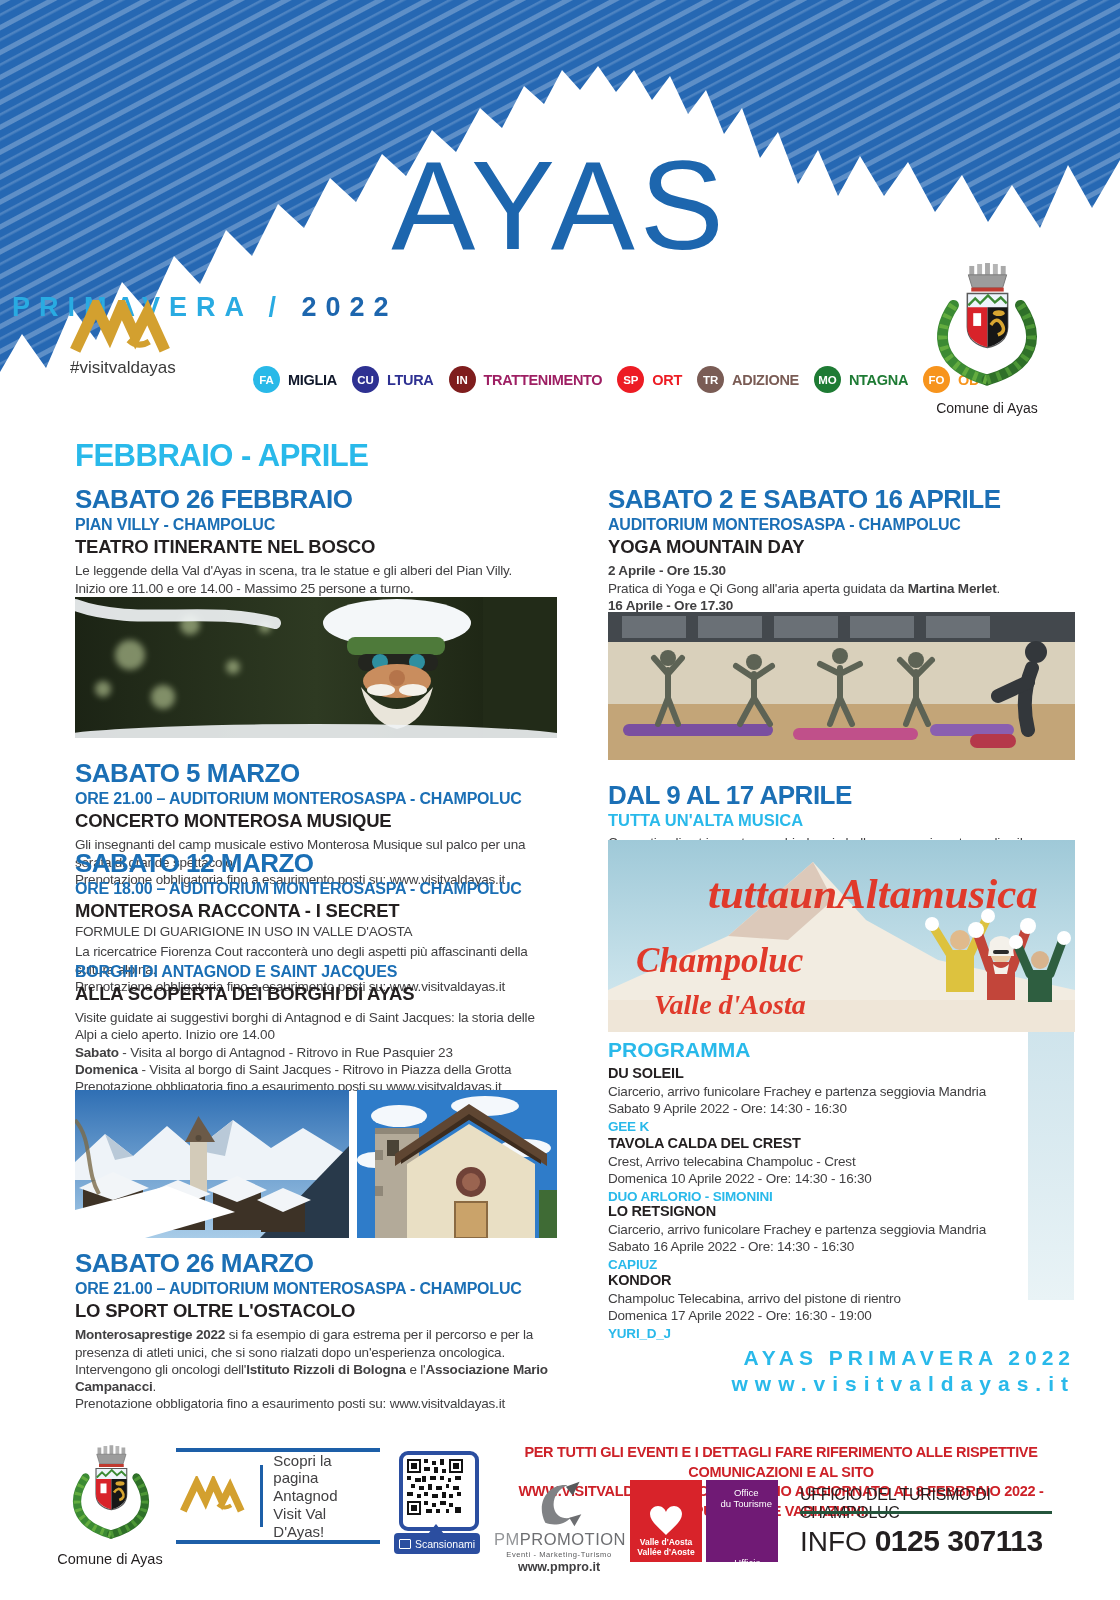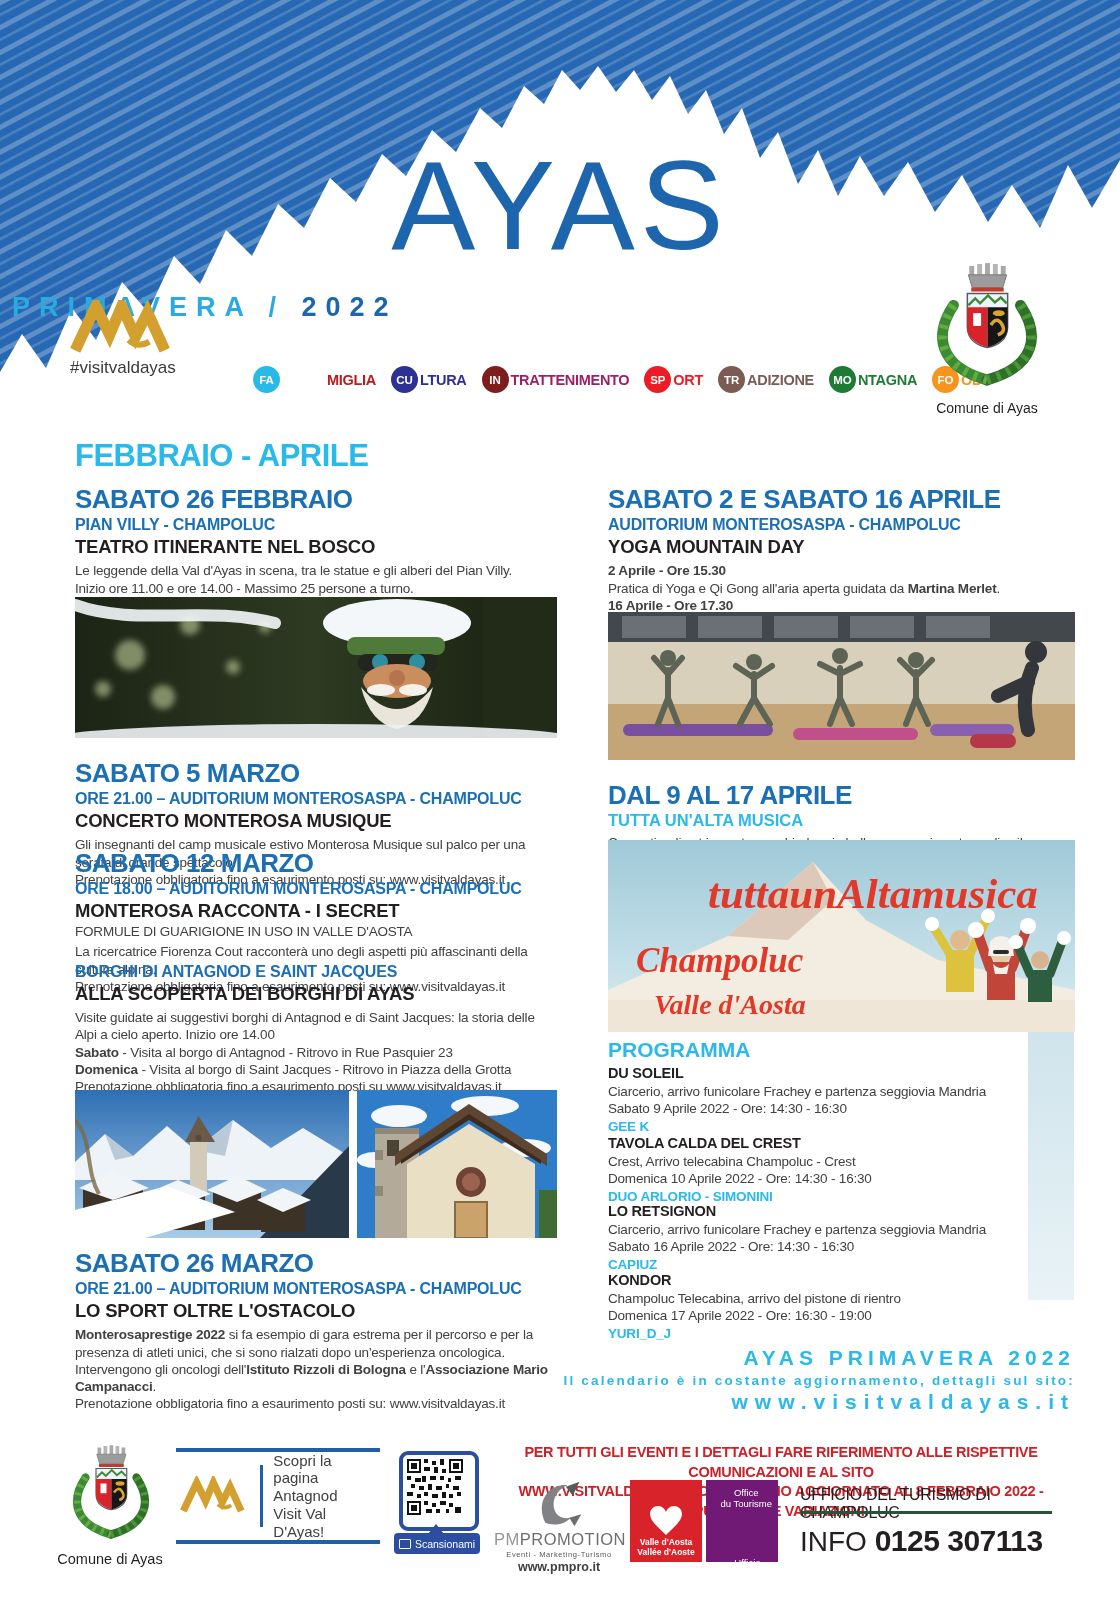--- a/index.html
+++ b/index.html
@@ -12,21 +12,21 @@
   #banner-svg{position:absolute;top:0;left:0;}
   .ayas-title{position:absolute;top:140px;left:0;width:100%;text-align:center;
     font-size:126px;line-height:1.05;color:#1d66ae;letter-spacing:5px;font-weight:400;}
   .primavera{position:absolute;top:292px;left:0;width:100%;text-align:left;
     font-size:27px;font-weight:bold;letter-spacing:9px;padding-left:12px;}
   .primavera .cy{color:#29abe2;} .primavera .bl{color:#1d66ae;}
   .hashtag-text{position:absolute;left:70px;top:358px;font-size:17px;color:#3a3a3a;}
 
   
   .pills{position:absolute;left:253px;top:366px;display:flex;gap:15px;align-items:center;}
-  .pill{display:flex;align-items:center;gap:2px;}
+  .pill{display:flex;align-items:center;gap:8px;}
   .pill-circle{display:inline-flex;align-items:center;justify-content:center;width:27px;height:27px;
     border-radius:50%;color:#fff;font-size:11.5px;font-weight:bold;flex:0 0 auto;}
   .pill-rest{font-size:14.5px;font-weight:bold;letter-spacing:-0.3px;}
 
   .crest-label{position:absolute;font-size:14px;color:#231f20;text-align:center;}
 
   
   .section-title{position:absolute;left:75px;top:438px;font-size:31px;font-weight:bold;
     color:#29b9ea;letter-spacing:-0.5px;}
   .event{position:absolute;left:75px;width:482px;}
@@ -147,21 +147,21 @@
   <div class="primavera"><span class="cy">PRIMAVERA</span><span class="cy"> </span><span class="cy">/</span><span class="bl"> </span><span class="bl">2022</span></div>
 
   <svg class="abs" style="left:70px;top:300px" width="112" height="54">
       <use href="#valogo"></use>
     </svg>
   <div class="hashtag-text">#visitvaldayas</div>
 
   <div class="pills">
     <div class="pill">
         <span class="pill-circle" style="background: rgb(41, 185, 232);">FA</span>
-        <span class="pill-rest" style="color: #b91c1c; margin-left: 45px;">MIGLIA</span>
+        <span class="pill-rest" style="color: #0f172a;">MIGLIA</span>
       </div>
     <div class="pill">
         <span class="pill-circle" style="background: rgb(46, 49, 146);">CU</span>
         <span class="pill-rest" style="color: rgb(46, 49, 146);">LTURA</span>
       </div>
     <div class="pill">
         <span class="pill-circle" style="background: #7f1d1d;">IN</span>
         <span class="pill-rest" style="color: rgb(158, 31, 99);">TRATTENIMENTO</span>
       </div>
     <div class="pill">
@@ -455,21 +455,20 @@
   </div>
   <div class="prog-item" style="top:1271px">
     <div class="prog-name">KONDOR</div>
     <div>Champoluc Telecabina, arrivo del pistone di rientro</div>
     <div>Domenica 17 Aprile 2022 - Ore: 16:30 - 19:00</div>
     <div class="prog-artist">YURI_D_J</div>
   </div>
 
   <div class="closing">
     <div class="c1">AYAS PRIMAVERA 2022</div>
-    <div class="c2">Il calendario è in costante aggiornamento, dettagli sul sito:</div>
     <div class="c3">www.visitvaldayas.it</div>
   </div>
 
   <div class="notice">
     <div>PER TUTTI GLI EVENTI E I DETTAGLI FARE RIFERIMENTO ALLE RISPETTIVE COMUNICAZIONI E AL SITO</div>
     <div>WWW.VISITVALDAYAS.IT - CALENDARIO AGGIORNATO AL 8 FEBBRAIO 2022 - PUÒ SUBIRE VARIAZIONI.</div>
   </div>
 
   <svg class="abs" style="left:66px;top:1436px" width="90" height="110">
       <use href="#crest"></use>

